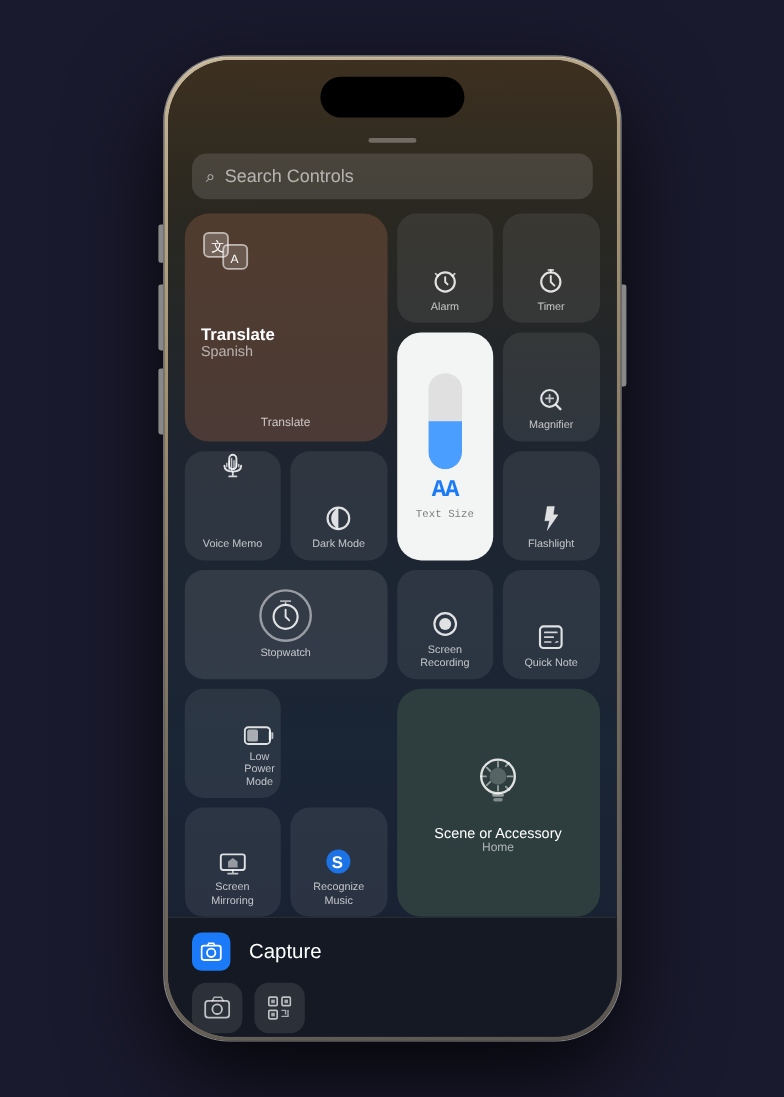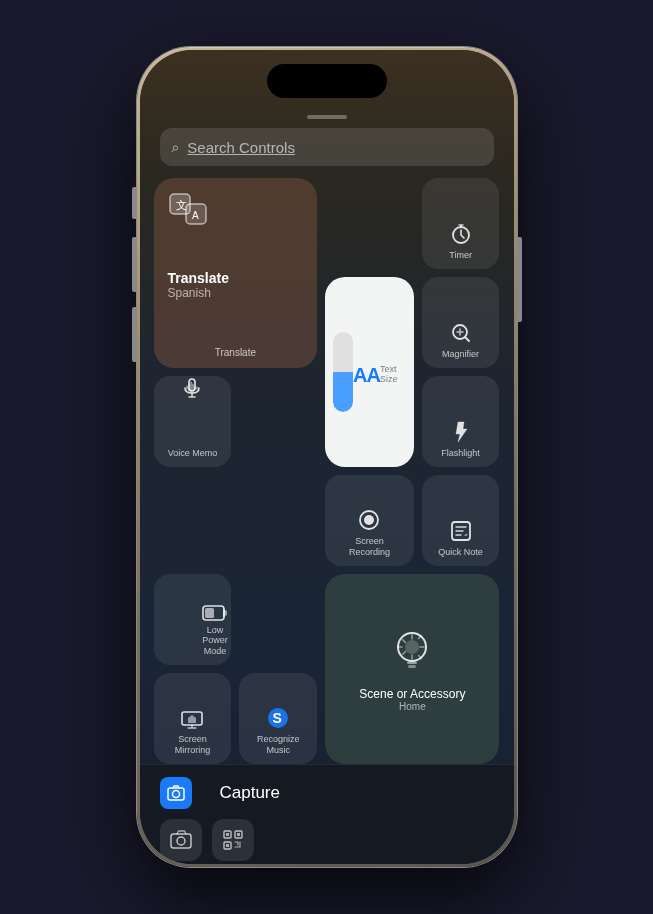--- a/index.html
+++ b/index.html
@@ -128,21 +128,20 @@
 
     .search-icon-wrap {
       color: rgba(255,255,255,0.6);
       font-size: 14px;
     }
 
     .search-text {
       color: rgba(255,255,255,0.6);
       font-size: 15px;
       font-weight: 400;
-      text-decoration: underline;
     }
 
     
     .controls-area {
       position: absolute;
       top: 128px;
       left: 14px;
       right: 14px;
       bottom: 100px;
     }
@@ -244,24 +243,25 @@
       grid-row: 2;
     }
 
     
     .textsize-item {
       grid-column: 3;
       grid-row: 2 / 4;
       background: rgba(255,255,255,0.95);
       border-radius: 20px;
       display: flex;
-      flex-direction: row;
+      flex-direction: column;
       align-items: center;
       justify-content: center;
       padding: 8px;
+      font-family: Liberation Mono, monospace;
     }
 
     .textsize-slider {
       width: 28px;
       height: 80px;
       background: #e0e0e0;
       border-radius: 14px;
       position: relative;
       overflow: hidden;
     }
@@ -412,21 +412,21 @@
       background: rgba(20,25,35,0.95);
       border-top: 1px solid rgba(255,255,255,0.08);
       display: flex;
       flex-direction: column;
       padding: 12px 20px 10px;
     }
 
     .bottom-capture {
       display: flex;
       align-items: center;
-      gap: 28px;
+      gap: 16px;
       margin-bottom: 10px;
     }
 
     .capture-icon {
       width: 32px;
       height: 32px;
       background: #1a7af8;
       border-radius: 8px;
       display: flex;
       align-items: center;
@@ -493,20 +493,30 @@
                 <text x="24" y="27" font-size="10" fill="white" font-family="Arial">A</text>
               </svg>
             </div>
             <div class="translate-info">
               <span class="translate-name">Translate</span>
               <span class="translate-lang">Spanish</span>
             </div>
             <span class="translate-label">Translate</span>
           </div>
 
+          <div class="ctrl-item alarm-item">
+            <div class="ctrl-icon">
+              <svg width="24" height="24" viewBox="0 0 24 24" fill="none">
+                <circle cx="12" cy="13" r="8" stroke="rgba(255,255,255,0.85)" stroke-width="1.8"></circle>
+                <path d="M12 9v4l2 2" stroke="rgba(255,255,255,0.85)" stroke-width="1.6" stroke-linecap="round"></path>
+                <path d="M4 6l2 2M20 6l-2 2" stroke="rgba(255,255,255,0.7)" stroke-width="1.5" stroke-linecap="round"></path>
+              </svg>
+            </div>
+            <span class="ctrl-label">Alarm</span>
+          </div>
 
           <div class="ctrl-item timer-item">
             <div class="ctrl-icon">
               <svg width="24" height="24" viewBox="0 0 24 24" fill="none">
                 <circle cx="12" cy="13" r="8" stroke="rgba(255,255,255,0.85)" stroke-width="1.8"></circle>
                 <path d="M12 8v5l3 3" stroke="rgba(255,255,255,0.85)" stroke-width="1.6" stroke-linecap="round"></path>
                 <path d="M10 3h4" stroke="rgba(255,255,255,0.7)" stroke-width="1.5" stroke-linecap="round"></path>
                 <path d="M12 3v2" stroke="rgba(255,255,255,0.7)" stroke-width="1.5" stroke-linecap="round"></path>
               </svg>
             </div>
@@ -538,30 +548,49 @@
                 <path d="M5 12c0 3 2 5 7 5s7-2 7-5" stroke="rgba(255,255,255,0.85)" stroke-width="1.6" stroke-linecap="round"></path>
                 <rect x="9" y="3" width="6" height="12" rx="3" stroke="rgba(255,255,255,0.85)" stroke-width="1.6"></rect>
                 <path d="M12 17v4M9 21h6" stroke="rgba(255,255,255,0.8)" stroke-width="1.5" stroke-linecap="round"></path>
 
                 <path d="M7 10v3M9 8v7M11 6v10M13 8v7M15 10v3M17 11v2" stroke="rgba(255,255,255,0.7)" stroke-width="1.2" stroke-linecap="round"></path>
               </svg>
             </div>
             <span class="ctrl-label">Voice Memo</span>
           </div>
 
+          <div class="ctrl-item darkmode-item">
+            <div class="ctrl-icon">
+              <svg width="24" height="24" viewBox="0 0 24 24" fill="none">
+                <circle cx="12" cy="12" r="9" stroke="rgba(255,255,255,0.85)" stroke-width="1.8"></circle>
+                <path d="M12 3C12 3 6 6 6 12s6 9 6 9V3z" fill="rgba(255,255,255,0.85)"></path>
+              </svg>
+            </div>
+            <span class="ctrl-label">Dark Mode</span>
+          </div>
 
           <div class="ctrl-item flashlight-item">
             <div class="ctrl-icon">
               <svg width="24" height="24" viewBox="0 0 24 24" fill="none">
                 <path d="M9 2h6l-1 7h4l-9 13 2-8H7L9 2z" fill="rgba(255,255,255,0.85)" stroke="rgba(255,255,255,0.6)" stroke-width="0.5"></path>
               </svg>
             </div>
             <span class="ctrl-label">Flashlight</span>
           </div>
 
+          <div class="ctrl-item stopwatch-item">
+            <div class="stopwatch-icon-wrap">
+              <svg width="28" height="28" viewBox="0 0 28 28" fill="none">
+                <circle cx="14" cy="15" r="10" stroke="rgba(255,255,255,0.85)" stroke-width="1.8"></circle>
+                <path d="M14 9v6l3 3" stroke="rgba(255,255,255,0.85)" stroke-width="1.6" stroke-linecap="round"></path>
+                <path d="M10 2h8M14 2v3" stroke="rgba(255,255,255,0.6)" stroke-width="1.4" stroke-linecap="round"></path>
+              </svg>
+            </div>
+            <span class="ctrl-label">Stopwatch</span>
+          </div>
 
           <div class="ctrl-item screenrec-item">
             <div class="ctrl-icon">
               <svg width="24" height="24" viewBox="0 0 24 24" fill="none">
                 <circle cx="12" cy="12" r="9" stroke="rgba(255,255,255,0.85)" stroke-width="1.8"></circle>
                 <circle cx="12" cy="12" r="5" fill="rgba(255,255,255,0.85)"></circle>
               </svg>
             </div>
             <span class="ctrl-label">Screen<br>Recording</span>
           </div>

